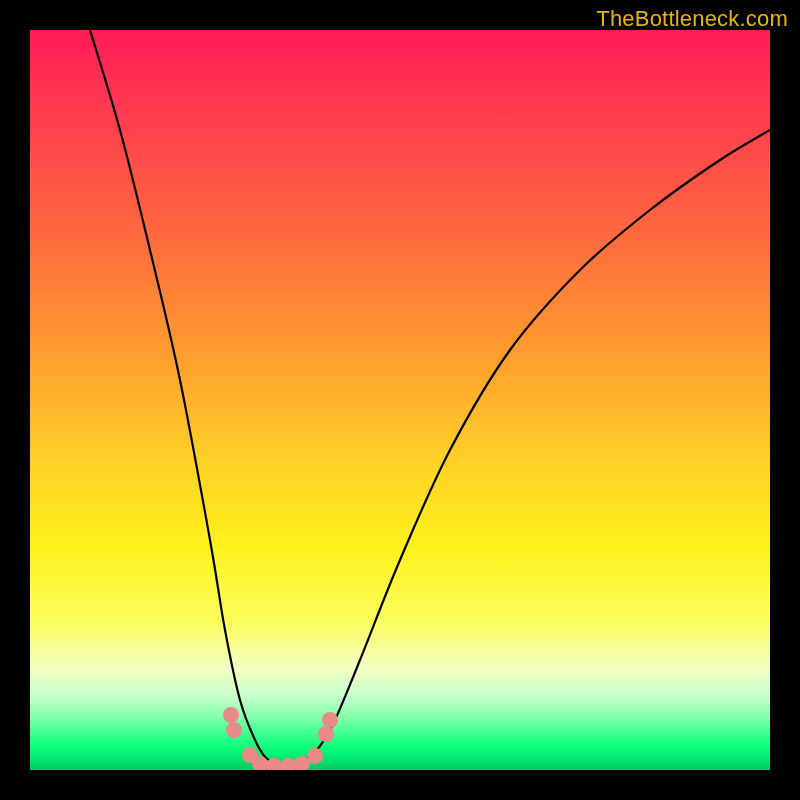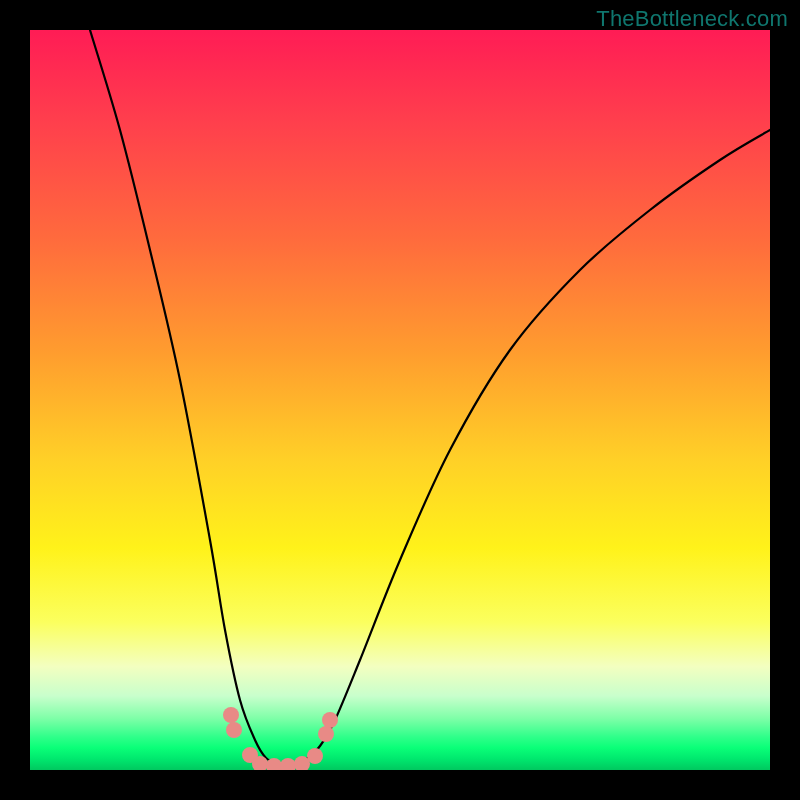--- a/index.html
+++ b/index.html
@@ -37,21 +37,21 @@
       #30ff8a 95.5%,
       #0aff78 97%,
       #00e86e 98.5%,
       #00c85f 100%
     );
   }
   .watermark {
     position: absolute;
     top: 6px;
     right: 12px;
-    color: #0f766e;
+    color: #eab308;
     font-size: 22px;
     font-weight: 500;
     letter-spacing: 0.2px;
     user-select: none;
   }
   svg.curve {
     position: absolute;
     inset: 0;
   }
 </style>

